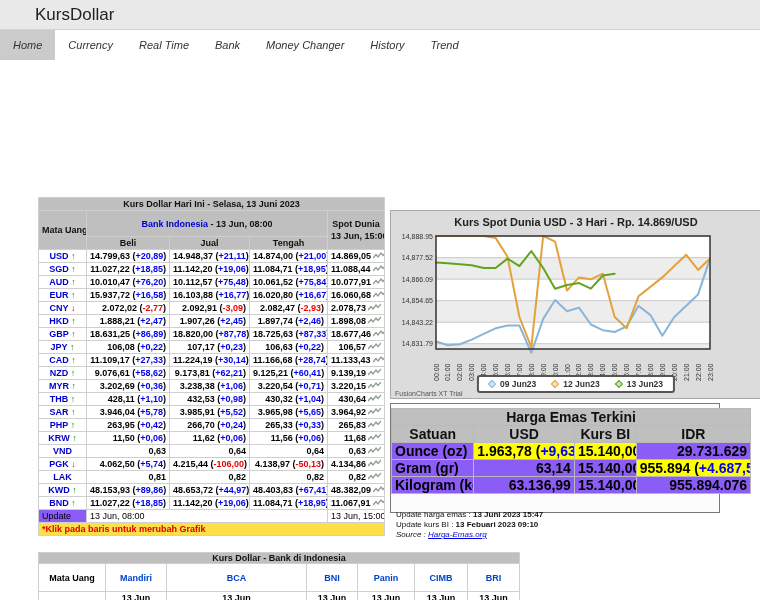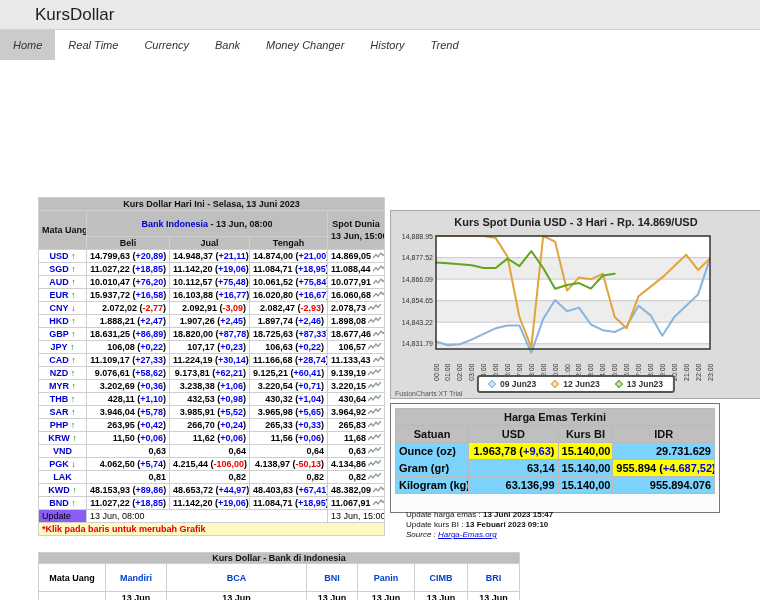--- a/index.html
+++ b/index.html
@@ -23,64 +23,64 @@
   #kurs .cur{text-align:center;}
   .code-link{color:#0000cc;cursor:pointer;}
   .arr-up{color:#149614;}
   .arr-down{color:#e00000;}
   .chg-pos{color:#0000ee;}
   .chg-neg{color:#ee0000;}
   tr.hl td{background:#8ef08e;}
   .spark{vertical-align:-1px;margin-left:2px;}
   #kurs .upd{font-weight:normal;background:#8b5cf6;}
   #kurs .updv{font-weight:normal;text-align:left;}
-  #kurs .note{color:#e00000;text-align:left;background:#fef9c3;}
+  #kurs .note{color:#e00000;text-align:left;background:#fde047;}
   
   #chart-box{position:absolute;left:390px;top:210px;width:372px;height:189px;
      background:#dcdcdc;border:1px solid #a8a8a8;}
   #chart-title{font-size:11px;font-weight:bold;color:#222;text-align:center;margin-top:5px;}
   #chart-svg{position:absolute;left:3px;top:22px;}
   #legend{position:absolute;left:50%;bottom:5px;transform:translateX(-50%);
      background:#fff;border:2px solid #555;border-radius:3px;padding:2px 10px;
      display:flex;gap:16px;align-items:center;white-space:nowrap;}
   .leg-item{display:flex;align-items:center;gap:5px;font-size:8.5px;font-weight:bold;color:#333;}
   .diamond{width:6px;height:6px;transform:rotate(45deg);border-width:1.5px;border-style:solid;}
   #watermark{position:absolute;left:4px;bottom:1px;font-size:7px;color:#555;}
   
   #gold-box{position:absolute;left:390px;top:403px;width:330px;height:110px;
      background:#fcfcfc;border:1px solid #777;}
-  #gold{width:320px;margin:4px auto 16px auto;font-size:11px;font-weight:bold;}
-  #gold td{border:1px solid #b9b9b9;height:17px;line-height:12px;padding:0 3px;background:#7dd3fc;
+  #gold{width:360px;margin:4px auto 16px auto;font-size:14px;font-weight:bold;}
+  #gold td{border:1px solid #b9b9b9;height:17px;line-height:12px;padding:0 3px;background:#8b5cf6;
      white-space:nowrap;overflow:hidden;}
   #gold .lab{text-align:left;}
   #gold .num{text-align:right;}
   #gold td.yel{background:#ffff00;}
-  #gold-notes{margin:3px 5px 0 15px;font-size:8px;color:#111;line-height:10px;}
+  #gold-notes{margin:3px 5px 0 5px;font-size:8px;color:#111;line-height:10px;}
   #gold-notes b{font-weight:bold;}
   .src-link{color:#0000dd;font-style:italic;text-decoration:underline;cursor:pointer;}
   #gold-notes .src-row{font-style:italic;}
   
   #bank-wrap{position:absolute;left:38px;top:552px;width:481px;}
   #bank{width:481px;font-size:9px;font-weight:bold;}
   #bank td{border:1px solid #cfcfcf;padding:0 3px;background:#fff;white-space:nowrap;overflow:hidden;}
   #bank .bank-link{color:#0044cc;cursor:pointer;}
   #bank .h2{height:28px;text-align:center;vertical-align:middle;}
   #bank .datec{height:14px;text-align:center;line-height:13px;}
 </style>
 </head>
 <body>
 
 <div id="page">
 
   <div id="nav">
     <div id="logo">KursDollar</div>
     <div id="nav-items" style="display: flex;">
         <div class="nav-item active">Home</div>
+        <div class="nav-item">Currency</div>
         <div class="nav-item">Real Time</div>
-        <div class="nav-item">Currency</div>
         <div class="nav-item">Bank</div>
         <div class="nav-item">Money Changer</div>
         <div class="nav-item">History</div>
         <div class="nav-item">Trend</div>
       </div>
   </div>
 
   <div id="kurs-wrap">
     <table id="kurs">
       <colgroup>

